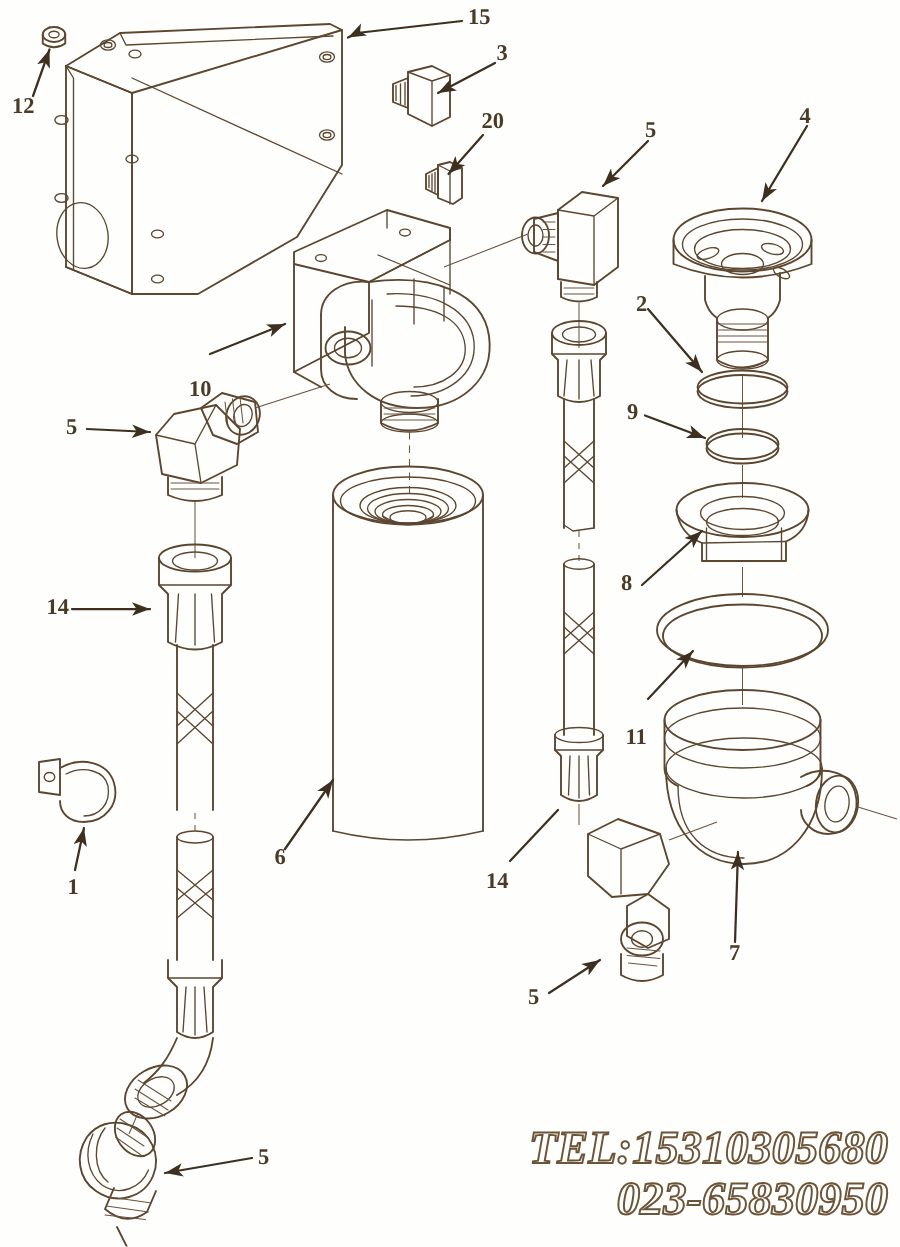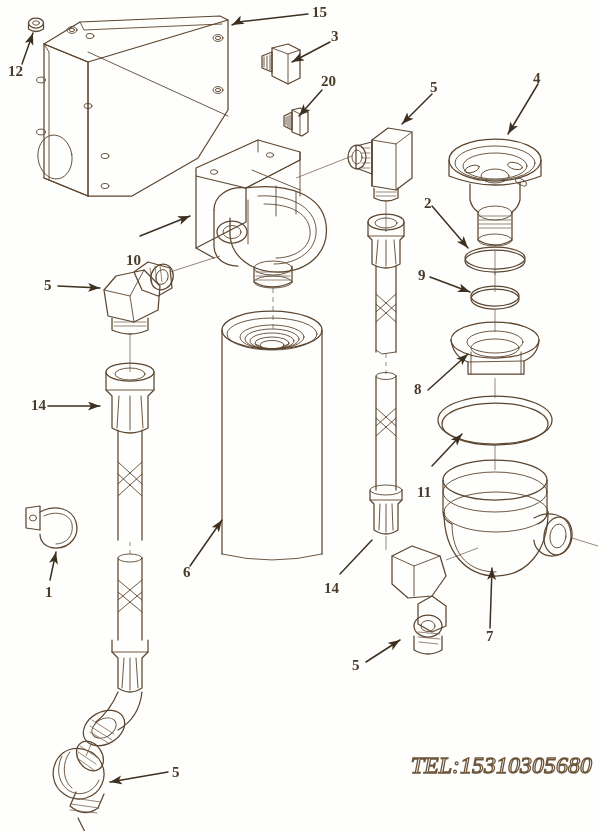--- a/index.html
+++ b/index.html
@@ -34,22 +34,22 @@
     text-align:center;
     line-height:62px;
     pointer-events:none;
   }
   #tel{
     position:absolute;
     left:296px; top:748px;
     width:296px;
     font-family:"Liberation Serif",serif;
     font-style:italic;
-    font-weight:normal;
-    font-size:24px;
+    font-weight:bold;
+    font-size:31px;
     line-height:34px;
     color:transparent;
     -webkit-text-stroke:1.3px #6b5438;
     text-align:right;
     pointer-events:none;
     white-space:nowrap;
   }
   #tel .l2{display:block;}
 </style>
 </head>
@@ -393,15 +393,16 @@
   <div class="callout" style="left:45px; top:585px;">1</div>
   <div class="callout" style="left:183px;top:565px;">6</div>
   <div class="callout" style="left:324px;top:581px;">14</div>
   <div class="callout" style="left:352px;top:658px;">5</div>
   <div class="callout" style="left:486px;top:629px;">7</div>
   <div class="callout" style="left:172px;top:765px;">5</div>
 
 
   <div id="tel">
     <span class="l1">TEL:15310305680</span>
+    <span class="l2">023-65830950</span>
   </div>
 
 </div>
 
 </body></html>

